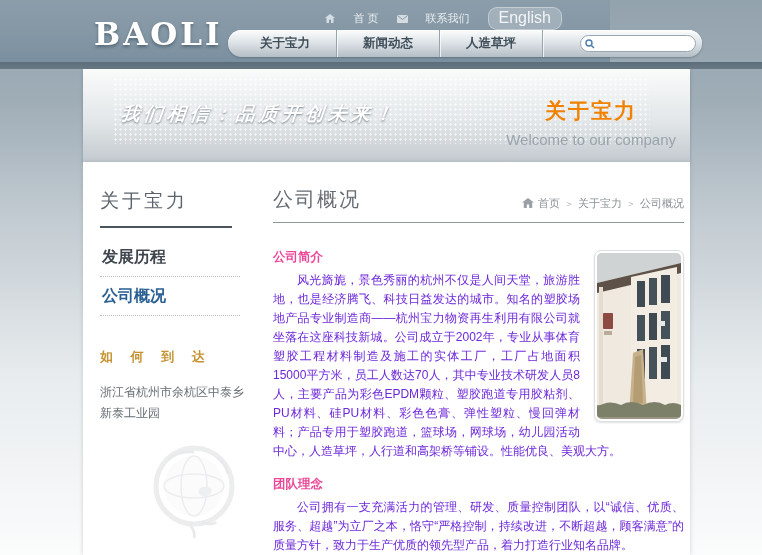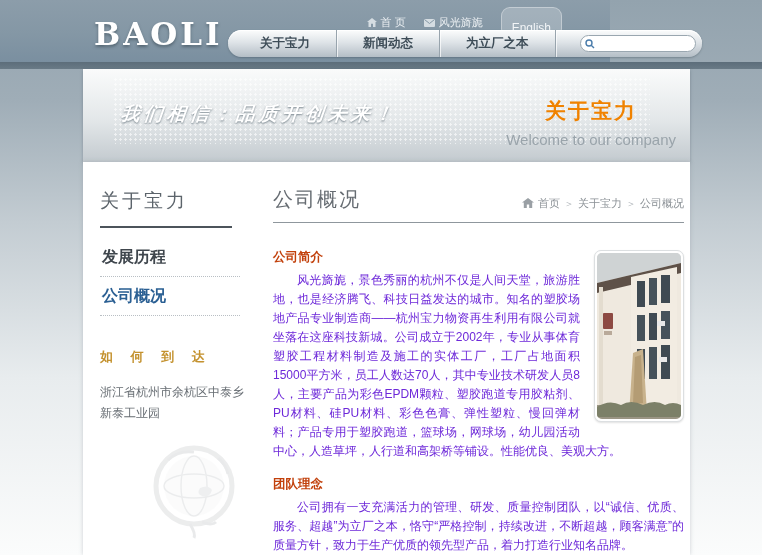--- a/index.html
+++ b/index.html
@@ -15,25 +15,25 @@
     background:linear-gradient(180deg,#8c9daa 0%,#8497a5 55%,#7a8fa0 100%);
   }
   .header-strip {
     position:absolute; top:62px; left:0; width:762px; height:7px;
     background:linear-gradient(180deg,#5c6d7a,#697a86);
   }
   .topbar {
     position:absolute; top:7px; right:48px; display:flex; align-items:center; gap:18px;
     font-size:11px; color:#e9eef1;
   }
-  .topbar .tlink { display:flex; align-items:center; gap:4px; cursor:pointer; white-space:nowrap; }
+  .topbar .tlink { display:flex; align-items:center; gap:18px; cursor:pointer; white-space:nowrap; }
   .tlink .ticon { opacity:.8; display:inline-flex; }
   .eng-pill {
     background:rgba(255,255,255,.22); border:1px solid rgba(255,255,255,.35);
-    border-radius:9px; padding:13px 10px 2px; font-size:12px; color:#f2f5f7; cursor:pointer;
+    border-radius:9px; padding:1px 10px 2px; font-size:16px; color:#f2f5f7; cursor:pointer;
   }
   .logo {
     position:absolute; left:94px; top:16px;
     font-family:"DejaVu Serif","Liberation Serif",serif;
     font-size:31px; font-weight:bold; color:#ffffff; letter-spacing:3px;
     text-shadow:0 2px 3px rgba(40,55,65,.5); cursor:pointer;
   }
   
   .navbar {
     position:absolute; left:228px; top:30px; width:474px; height:27px;
@@ -107,21 +107,21 @@
   .breadcrumb .crumb { cursor:pointer; }
   .breadcrumb .sep { color:#a7adb2; font-size:10px; }
   .main-rule { border:none; border-top:1px solid #8f979d; margin-top:9px; }
   .sections { margin-top:26px; }
   .photo-frame {
     float:right; width:90px; height:172px; background:#fff;
     border:1px solid #dcdfe1; border-radius:7px; padding:2px;
     margin:1px 0 8px 14px; box-shadow:0 1px 2px rgba(0,0,0,.12);
   }
   .photo-frame svg { display:block; border-radius:5px; }
-  .section h3 { font-size:12.5px; color:#c2410c; margin:15px 0 5px; }
+  .section h3 { font-size:12.5px; color:#ec4899; margin:15px 0 5px; }
   .section:first-of-type h3 { margin-top:0; }
   .section p {
     font-size:12px; color:#6d28d9; line-height:19px; text-align:justify;
   }
   .section p.indent { text-indent:2em; }
   .house { display:inline-block; }
 </style>
 </head>
 <body>
 
@@ -137,29 +137,29 @@
       </span>
       <span>首 页</span>
     </span>
     <span class="tlink">
       <span class="ticon">
         <svg width="11" height="8" viewBox="0 0 11 8">
             <rect x="0" y="0" width="11" height="8" rx="1" fill="#e9eef1"></rect>
             <path d="M0.5 0.5 L5.5 4.5 L10.5 0.5" stroke="#8497a5" stroke-width="1" fill="none"></path>
           </svg>
       </span>
-      <span>风光旖旎</span>
+      <span>联系我们</span>
     </span>
     <span class="eng-pill">English</span>
   </div>
 
   <div class="navbar">
     <div class="nav-item">关于宝力</div>
     <div class="nav-item">新闻动态</div>
-    <div class="nav-item">为立厂之本</div>
+    <div class="nav-item">人造草坪</div>
     <div class="search-area">
       <div class="search-box">
         <span style="display:inline-flex;">
           <svg width="10" height="10" viewBox="0 0 10 10">
               <circle cx="4" cy="4" r="3" fill="none" stroke="#4a7cab" stroke-width="1.4"></circle>
               <line x1="6.2" y1="6.2" x2="9" y2="9" stroke="#4a7cab" stroke-width="1.4"></line>
             </svg>
         </span>
         <input type="text" value="" style="">
       </div>

